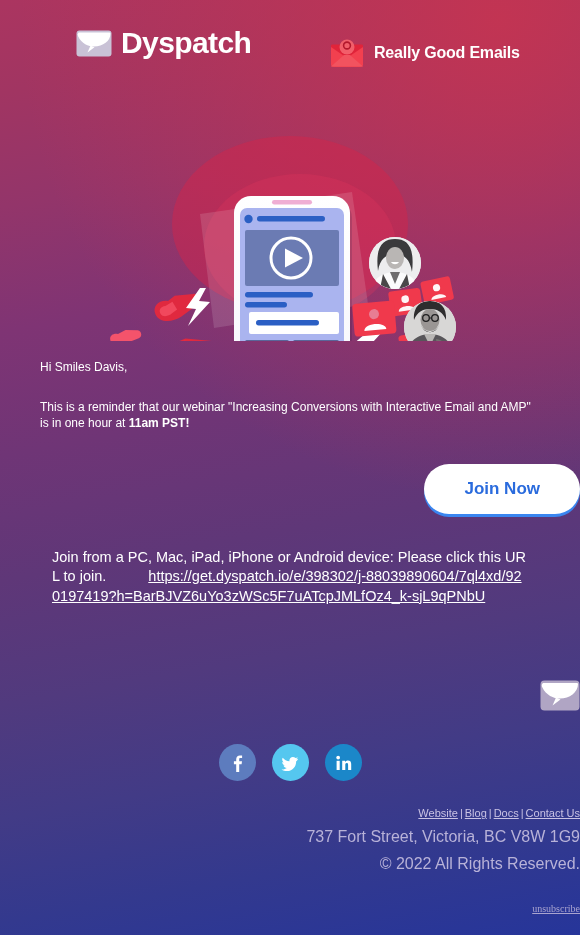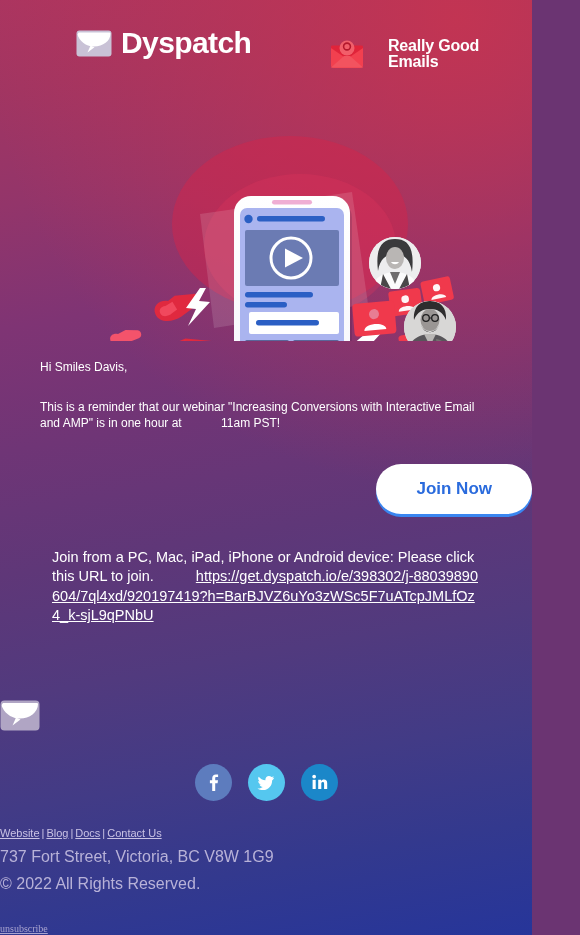--- a/index.html
+++ b/index.html
@@ -11,21 +11,21 @@
   body {
     width: 580px;
     height: 935px;
     overflow: hidden;
     font-family: "Liberation Sans", sans-serif;
     background: #6b3472;
   }
 
   .email-wrap {
     position: relative;
-    width: 532px;
+    width: 580px;
     height: 935px;
     background:
       radial-gradient(circle at 86% 2%, rgba(200,52,80,0.85) 0%, rgba(200,52,80,0.0) 46%),
       linear-gradient(170deg,
         #ab3560 0%,
         #a13562 9%,
         #93356a 20%,
         #7f3474 32%,
         #6f3576 44%,
         #5f3778 56%,
@@ -61,21 +61,21 @@
     font-weight: bold;
     letter-spacing: -0.6px;
     line-height: 1;
   }
   .logo-rge {
     position: absolute;
     left: 330px;
     top: 38px;
     display: flex;
     align-items: center;
-    gap: 24px;
+    gap: 10px;
   }
   .logo-rge .mark {
     width: 34px;
     height: 30px;
     display: block;
   }
   .logo-rge .wordmark {
     color: #ffffff;
     font-size: 16px;
     font-weight: bold;
@@ -93,21 +93,21 @@
 
   
   .body-copy {
     padding: 0 40px;
     color: #ffffff;
     font-size: 12px;
     line-height: 1.35;
   }
   .greeting { margin: 0; padding-top: 18px; }
   .reminder { margin: 0; padding-top: 24px; }
-  .reminder b { font-weight: normal; margin-left: 36px; }
+  .reminder b { font-weight: bold; }
 
   .cta-row {
     text-align: right;
     padding-top: 32px;
   }
   .cta-button {
     display: inline-block;
     background: #ffffff;
     color: #2a6bdd;
     font-size: 17px;
@@ -132,21 +132,21 @@
   }
   .join-info .url {
     color: #ffffff;
     text-decoration: underline;
     margin-left: 38px;
   }
 
   
   .footer {
     padding-top: 74px;
-    text-align: left;
+    text-align: right;
   }
   .footer-mark {
     width: 40px;
     height: 31px;
     display: inline-block;
   }
   .social-row {
     padding-top: 29px;
     display: flex;
     justify-content: center;

